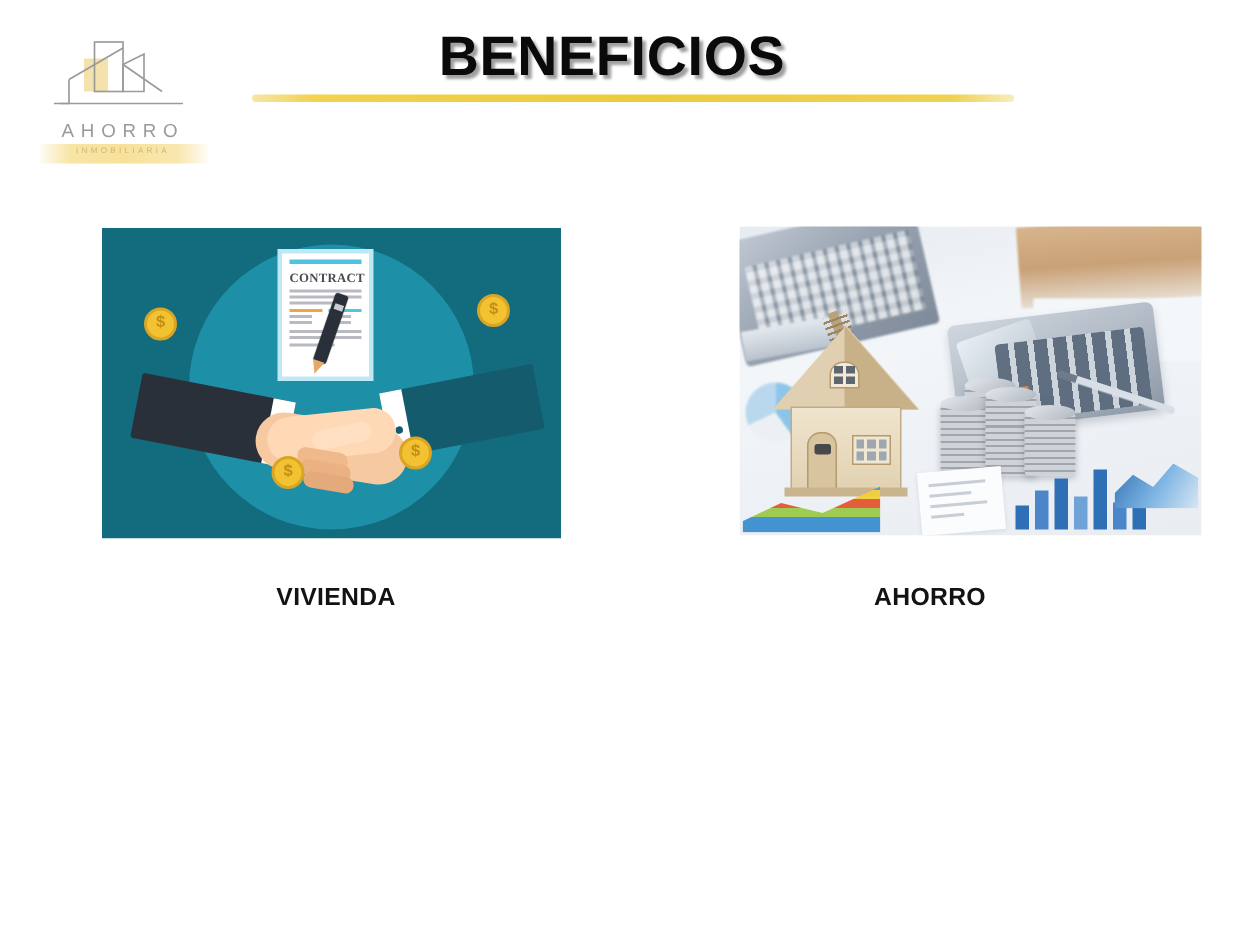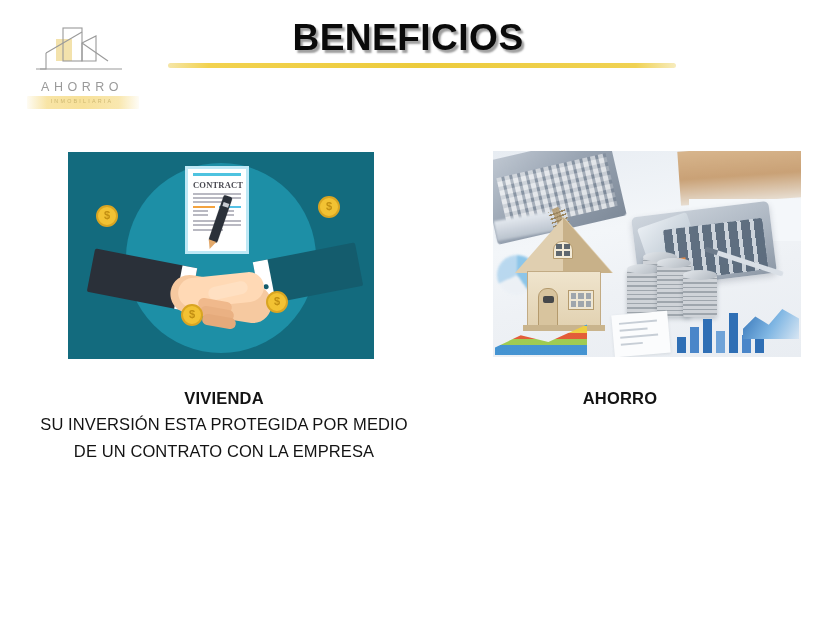--- a/index.html
+++ b/index.html
@@ -744,20 +744,19 @@
         <i></i>
           <i></i>
           <i></i>
           <i></i>
       </div>
     </div>
   </div>
 
   <div class="caption caption-left">
     <h3>VIVIENDA</h3>
-    <p>SU INVERSIÓN ESTA PROTEGIDA POR MEDIO DE UN CONTRATO CON LA EMPRESA</p>
   </div>
 
   <div class="caption caption-right">
     <h3>AHORRO</h3>
   </div>
 
 </div>
 
 </body></html>

